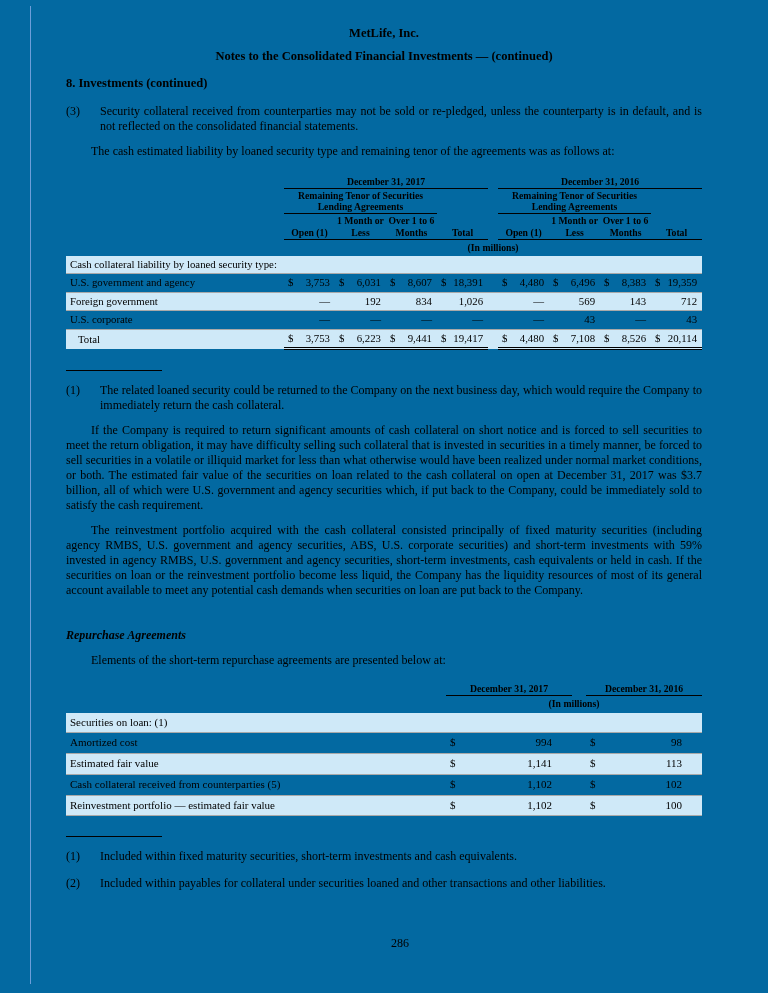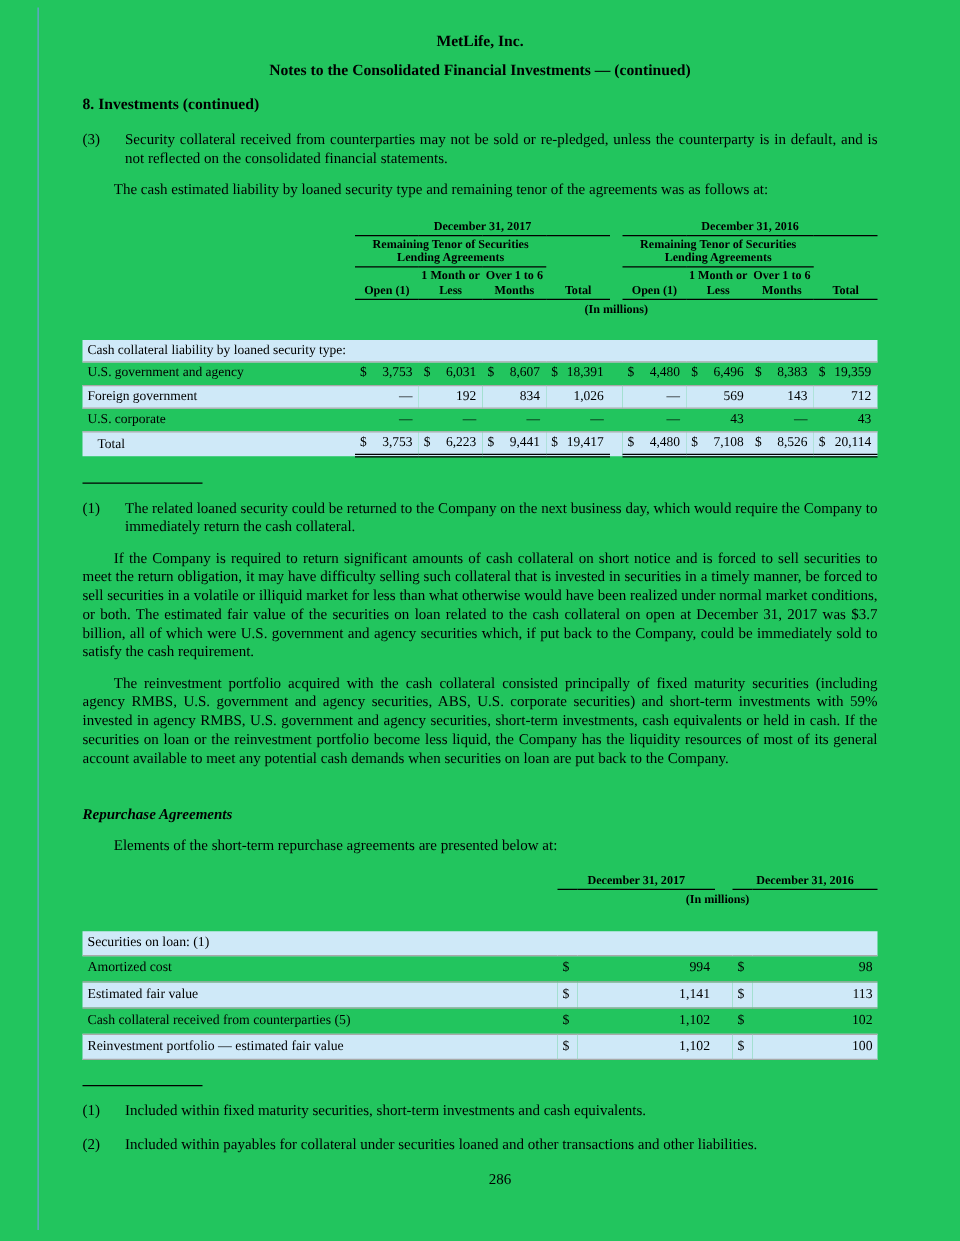--- a/index.html
+++ b/index.html
@@ -4,43 +4,43 @@
 <style>
   * { margin: 0; padding: 0; box-sizing: border-box; }
   html, body { background: #ffffff; }
   body {
     width: 768px; height: 993px;
     font-family: "Liberation Serif", "DejaVu Serif", serif;
     color: #000; font-size: 12px; line-height: 1.25;
   }
   .page {
     position: relative; width: 768px; height: 993px;
-    padding: 26px 66px 0 66px; overflow: hidden; background: #22c55e;
+    padding: 26px 66px 0 66px; overflow: hidden; background: #0369a1;
   }
   .edge-line {
     position: absolute; left: 30px; top: 6px; width: 1px; height: 978px;
     background: var(--edge_line, #6d9eda);
   }
   .center { text-align: center; }
   .hdr { font-size: 12.5px; font-weight: bold; }
   .subtitle { margin-top: 7px; }
   .section-heading { margin-top: 12px; text-align: left; }
   .hang { display: flex; margin-top: 12px; }
   .hang .mk { width: 34px; flex: none; }
   .hang .tx { flex: 1; text-align: justify; }
   p.ind { text-indent: 25px; margin-top: 10px; }
   p.just { text-align: justify; }
   table { border-collapse: collapse; width: 100%; table-layout: fixed; }
   .t1 { margin-top: 16px; font-size: 10.8px; }
   .t2 { margin-top: 14px; font-size: 11px; }
   th { font-size: 9.7px; font-weight: bold; text-align: center; vertical-align: bottom; padding: 1px 2px; line-height: 1.15; }
   .bb { border-bottom: 1px solid #000; }
-  .inm { text-align: center; font-weight: bold; font-size: 9.7px; padding: 2px 0 19px 0; }
+  .inm { text-align: center; font-weight: bold; font-size: 9.7px; padding: 2px 0 3px 0; }
   .t1 tbody td { padding: 2px 5px 2px 4px; border-bottom: 1px solid #a9a9a9; }
-  .t2 tbody td { padding: 3px 4px 3px 4px; border-bottom: 1px solid #a9a9a9; }
+  .t2 tbody td { padding: 3px 20px 3px 4px; border-bottom: 1px solid #a9a9a9; }
   td.lbl { text-align: left; }
   td.ind2 { padding-left: 16px; }
   .num { text-align: right; white-space: nowrap; }
   .cur { float: left; }
   .curcell { text-align: left; }
   .sh { background: var(--row_shade, #cfe9f8); }
   .t1 tr.total td { border-bottom: none; }
   .t1 tr.total td.num { border-top: 1px solid #000; border-bottom: 3px double #000; }
   .t1 tr.total td.lbl { padding-left: 12px; }
   .fnrule { width: 96px; border-top: 1px solid #000; margin-top: 20px; }

